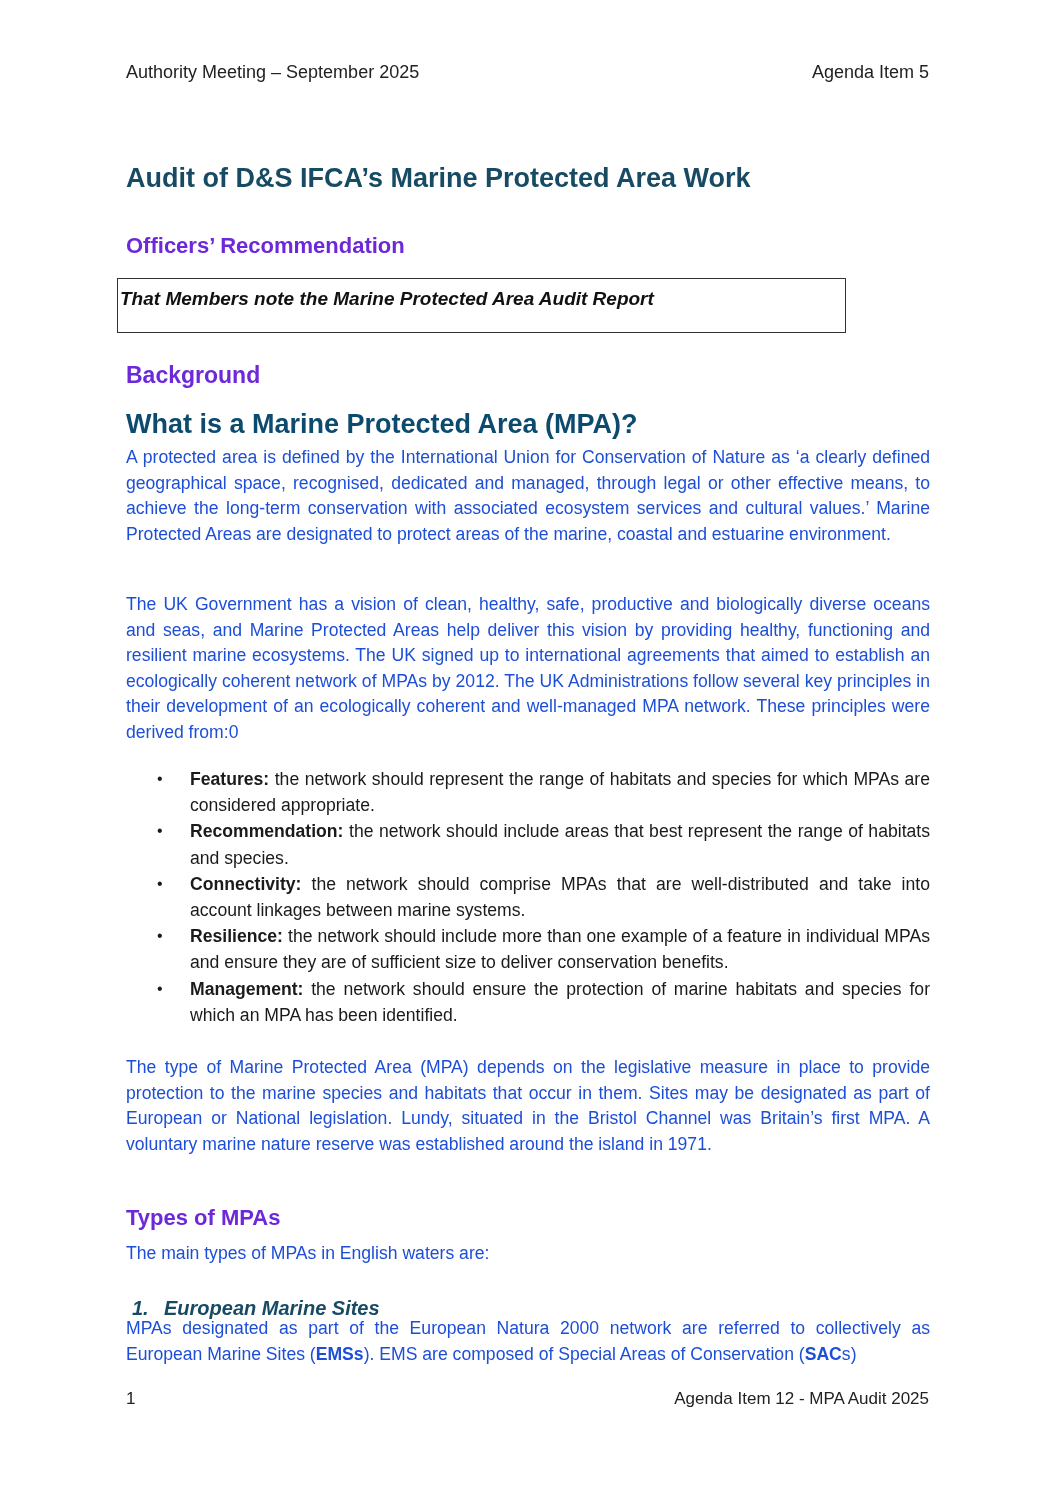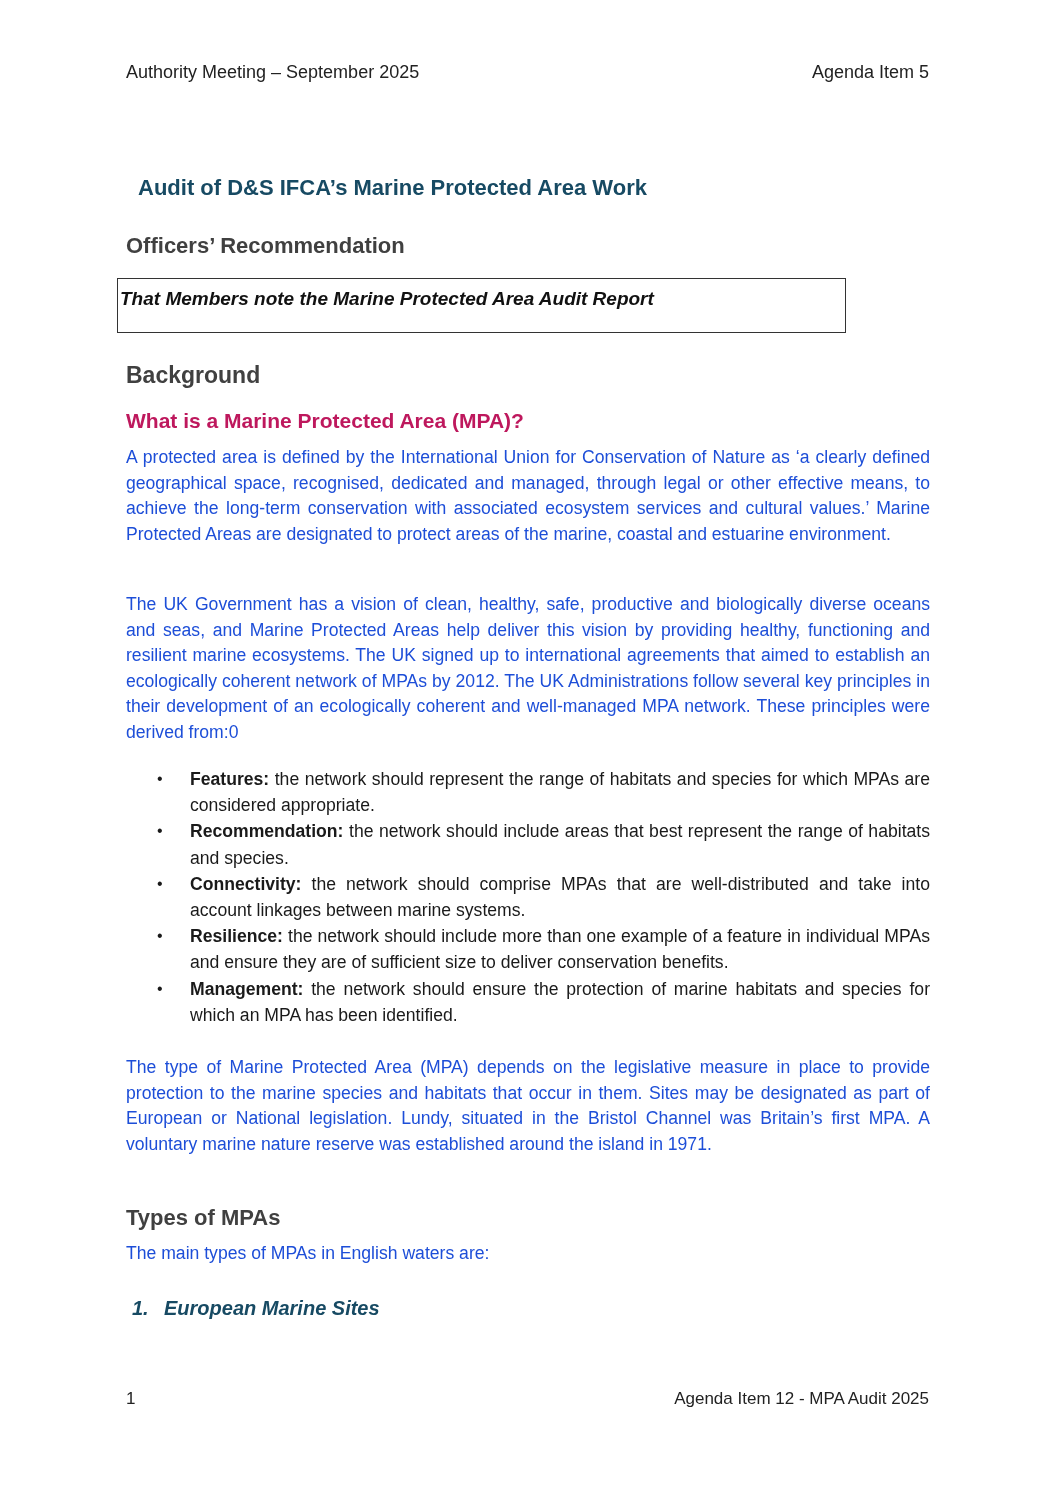--- a/index.html
+++ b/index.html
@@ -1,23 +1,23 @@
 <!DOCTYPE html>
 <html><head>
   <meta charset="utf-8">
   <style>
     html, body { margin: 0; padding: 0; background: #ffffff; }
     body { width: 1058px; height: 1497px; position: relative; overflow: hidden;
            font-family: "Liberation Sans", sans-serif; color: #1a1a1a; }
     .page { position: absolute; left: 0; top: 0; width: 1058px; height: 1497px; }
     .hdr { position: absolute; top: 62px; left: 126px; right: 129px; display: flex; justify-content: space-between;
            font-size: 18px; color: #222; }
-    .title { position: absolute; top: 163px; left: 126px; font-size: 22px; font-weight: bold; color: #174a63; margin: 12px; }
-    .h2 { position: absolute; left: 126px; font-size: 22px; font-weight: bold; color: #404040; margin: 0; }
-    .h3 { position: absolute; left: 126px; font-size: 21px; font-weight: bold; color: #be185d; margin: 0; }
+    .title { position: absolute; top: 163px; left: 126px; font-size: 27px; font-weight: bold; color: #174a63; margin: 0; }
+    .h2 { position: absolute; left: 126px; font-size: 22px; font-weight: bold; color: #6d28d9; margin: 0; }
+    .h3 { position: absolute; left: 126px; font-size: 27px; font-weight: bold; color: #0c4a6e; margin: 0; }
     .recbox { position: absolute; top: 278px; left: 117px; width: 729px; height: 55px; border: 1.5px solid #333;
               box-sizing: border-box; padding: 9px 2px; font-size: 19px; font-weight: bold; font-style: italic; color: #111; }
     .para { position: absolute; left: 126px; width: 804px; font-size: 17.6px; line-height: 25.5px; text-align: justify; margin: 0; color: #1d4ed8; }
     .blist { position: absolute; left: 126px; width: 804px; margin: 0; padding: 0; list-style: none; font-size: 17.6px; line-height: 26.2px; }
     .blist li { position: relative; padding-left: 64px; text-align: justify; margin: 0; }
     .blist li .bullet { position: absolute; left: 31px; top: 0; font-size: 16px; }
     .blist li b { font-weight: bold; }
     .subh { position: absolute; top: 1285px; left: 120px; font-size: 20px; font-style: italic; color: #174a63; margin: 12px; }
     .subh .num { display: inline-block; width: 32px; }
     .ftr { position: absolute; top: 1389px; left: 126px; right: 129px; display: flex; justify-content: space-between; font-size: 17px; color: #222; }
@@ -74,19 +74,20 @@
   <p class="para" style="top:1055px;">The type of Marine Protected Area (MPA) depends on the legislative measure in place to provide protection to the marine species and habitats that occur in them.  Sites may be designated as part of European or National legislation.  Lundy, situated in the Bristol Channel was Britain’s first MPA.  A voluntary marine nature reserve was established around the island in 1971.</p>
 
   <h2 class="h2" style="top:1205px;">Types of MPAs</h2>
 
   <p class="para" style="top:1241px;">The main types of MPAs in English waters are:</p>
 
   <h3 class="subh">
     <span class="num">1.</span><span>European Marine Sites</span>
   </h3>
 
+  <p class="para" style="top:1316px;"><span>MPAs designated as part of the European Natura 2000 network are referred to collectively as European Marine Sites (</span><b>EMSs</b><span>).  EMS are composed of Special Areas of Conservation (</span><b>SAC</b><span>s)</span></p>
 
   <div class="ftr">
     <span>1</span>
     <span>Agenda Item 12  - MPA Audit 2025</span>
   </div>
 
 </div>
 
 </body></html>

